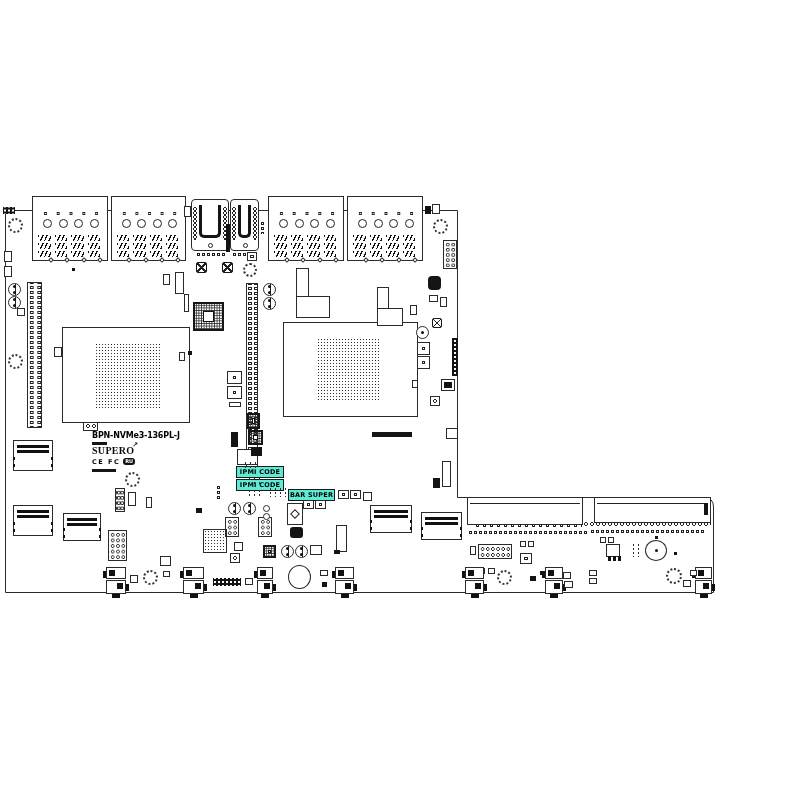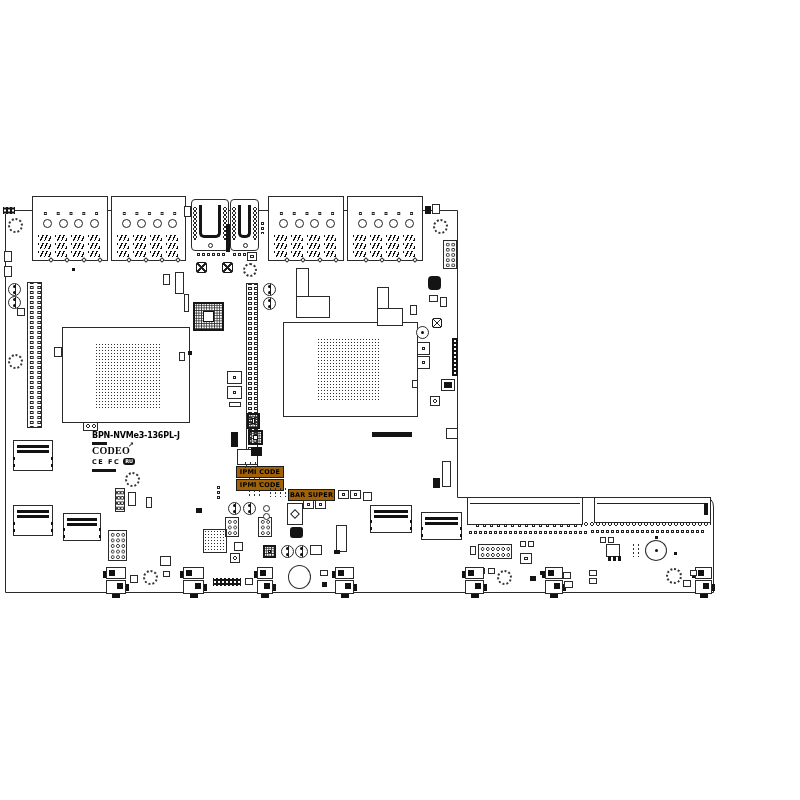--- a/index.html
+++ b/index.html
@@ -9,21 +9,21 @@
   #outline-svg{position:absolute;left:0;top:0}
   .c{position:absolute;box-sizing:border-box}
   .ol{border:1px solid #2a2a2a;background:#fff}
   .dk{background:#141414}
   .fan{border:2px dotted #333;border-radius:50%;background:#fff}
   .circ{border:1px solid #2a2a2a;border-radius:50%;background:#fff}
   .tgt{border:1px solid #2a2a2a;border-radius:50%;background:#fff}
   .x{border:1px solid #161616;border-radius:2px;background:#fff}
   .qfp{border:2px solid #161616}
   .dotsq{border:1px solid #2a2a2a}
-  .lbl{border:1px solid #1a1a1a;background:#a16207;font-weight:bold;font-size:6.5px;
+  .lbl{border:1px solid #1a1a1a;background:#5eead4;font-weight:bold;font-size:6.5px;
        display:flex;align-items:center;justify-content:center;letter-spacing:0.2px;color:#000}
   .txt{position:absolute;white-space:nowrap}
   .model{left:92px;top:431px;font-size:8px;font-weight:bold;letter-spacing:-0.2px;color:#000}
   .bar{position:absolute;background:#151515}
   .rev{left:92px;top:442px;width:15px;height:3px}
   .usa{left:92px;top:469px;width:24px;height:3px}
   .logo{left:92px;top:445px;font-family:"Liberation Serif",serif;font-weight:bold;
         font-size:10px;letter-spacing:0.3px;color:#0a0a0a}
   .logo-o{position:relative;display:inline-block}
   .rocket{position:absolute;right:-4px;top:-4px;font-size:7px;font-family:"DejaVu Sans",sans-serif}
@@ -440,16 +440,16 @@
         <div style="position: absolute; box-sizing: border-box; left: 50%; top: 50%; width: 3px; height: 3px; margin-left: -1.5px; margin-top: -1.5px; background: rgb(17, 17, 17); border-radius: 50%;"></div>
       </div>
       <div class="c dk" style="left: 655px; top: 536px; width: 3px; height: 3px;"></div>
       <div class="c dk" style="left: 674px; top: 552px; width: 3px; height: 3px;"></div>
       <div class="c box ol" style="left: 690px; top: 570px; width: 7px; height: 6px;"></div>
       <div class="c box ol" style="left: 683px; top: 580px; width: 8px; height: 7px;"></div>
     </div>
 
   <div class="txt model">BPN-NVMe3-136PL-J</div>
   <div class="bar rev"></div>
-  <div class="txt logo"><span>CODE</span><span class="logo-o"><span>O</span><span class="rocket">↗</span></span></div>
+  <div class="txt logo"><span>SUPER</span><span class="logo-o"><span>O</span><span class="rocket">↗</span></span></div>
   <div class="txt certs"><span>CE FC</span><span class="ul">RU</span></div>
   <div class="bar usa"></div>
 </div>
 
 </body></html>

